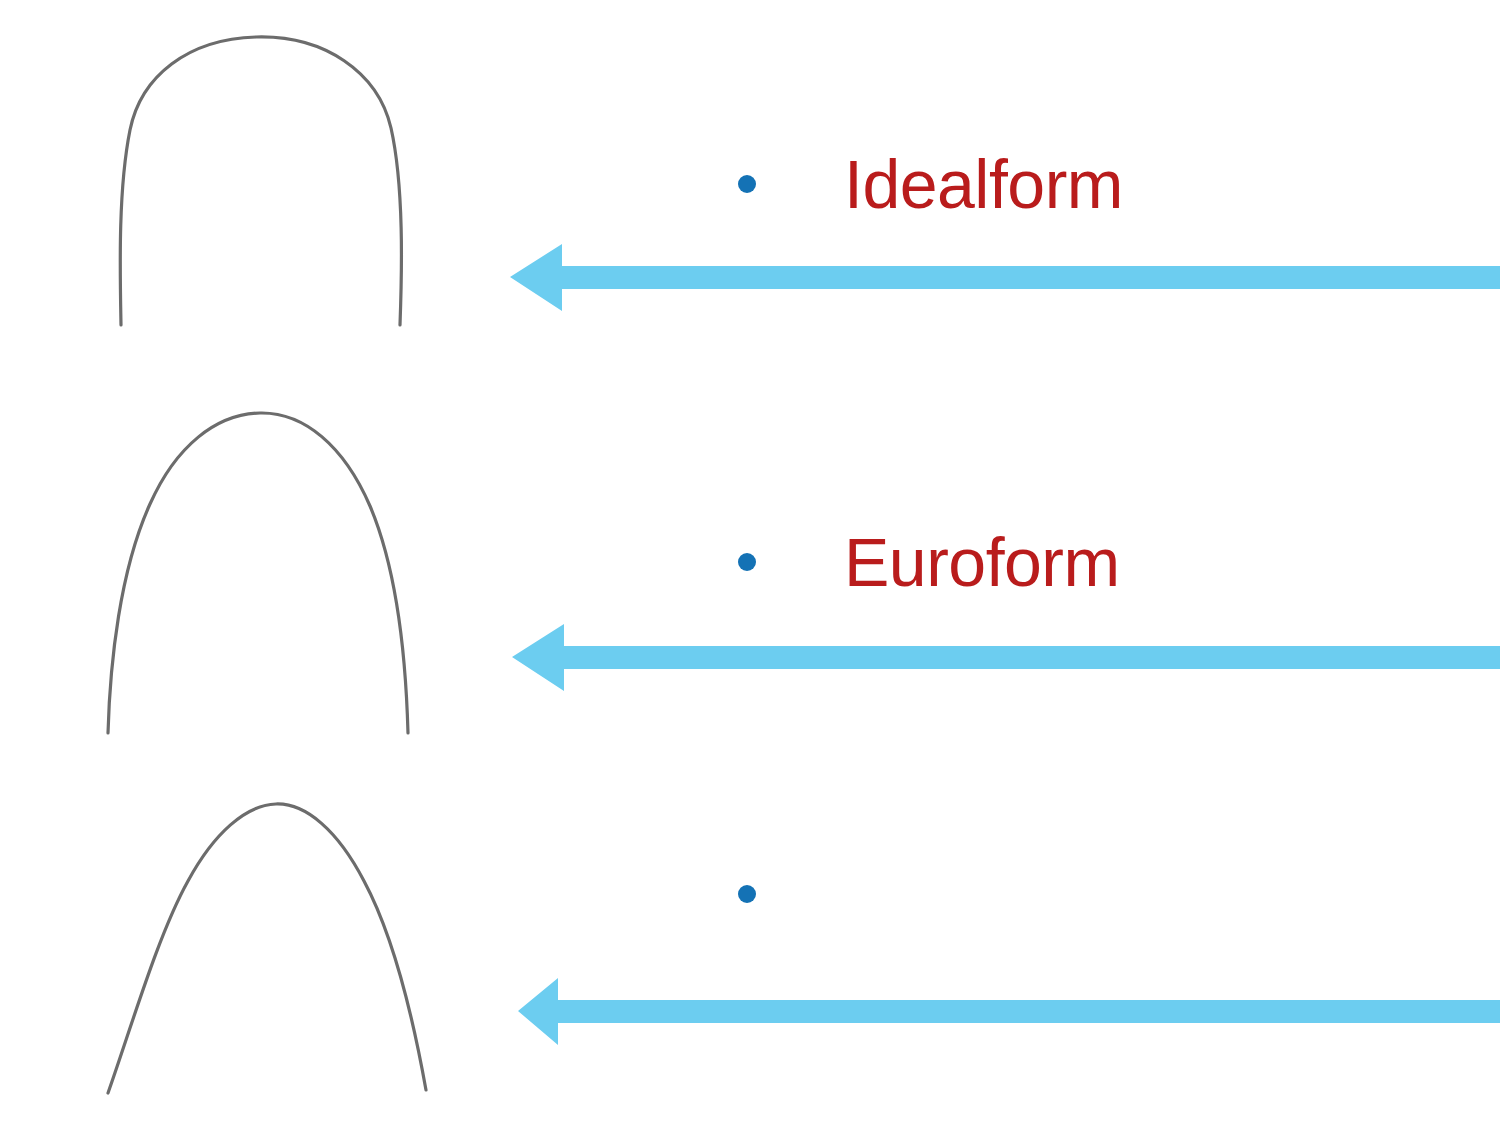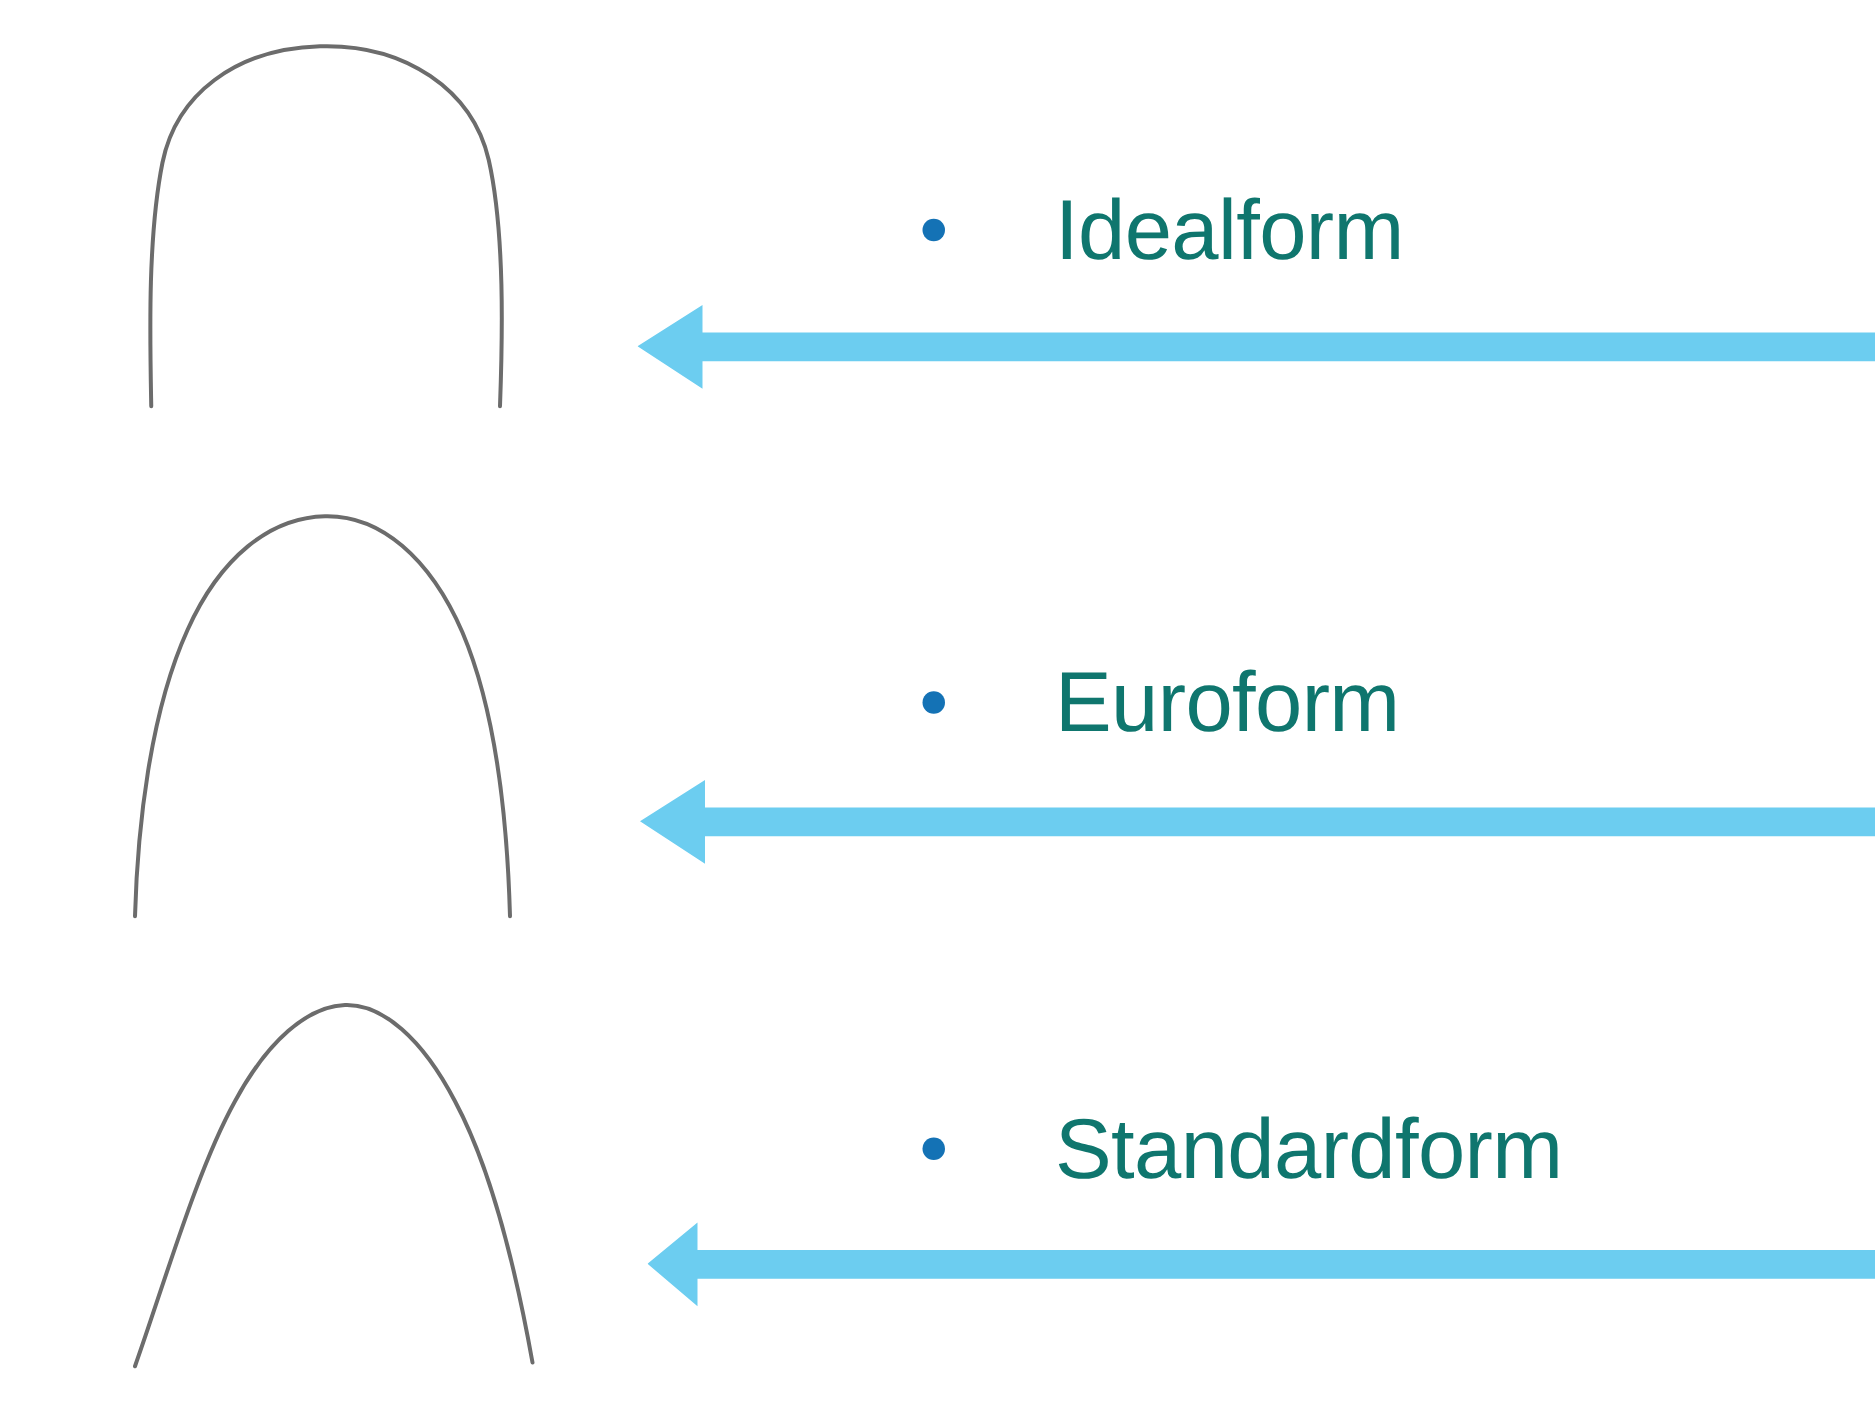--- a/index.html
+++ b/index.html
@@ -49,21 +49,21 @@
   }
   .bullet-dot {
     width: 18px;
     height: 18px;
     border-radius: 50%;
     background: #1472b5;
     flex: 0 0 auto;
   }
   .bullet-label {
     margin-left: 88px;
-    color: #0f766e;
+    color: #b91c1c;
     font-size: 68px;
     line-height: 1;
     letter-spacing: -0.5px;
     white-space: nowrap;
   }
 </style>
 </head>
 <body>
 
 <div id="slide">
@@ -121,16 +121,15 @@
   </div>
 
   <div class="arrow" style="left:518px; top:975px;">
     <svg width="982" height="72" viewBox="0 0 982 72">
       <polygon points="0,36 40,3 40,25 982,25 982,48 40,48 40,70" fill="#6ccdf0"></polygon>
     </svg>
   </div>
 
   <div class="bullet-row" style="left:738px; top:885px;">
     <span class="bullet-dot"></span>
-    <span class="bullet-label">Standardform</span>
   </div>
 
 </div>
 
 </body></html>

